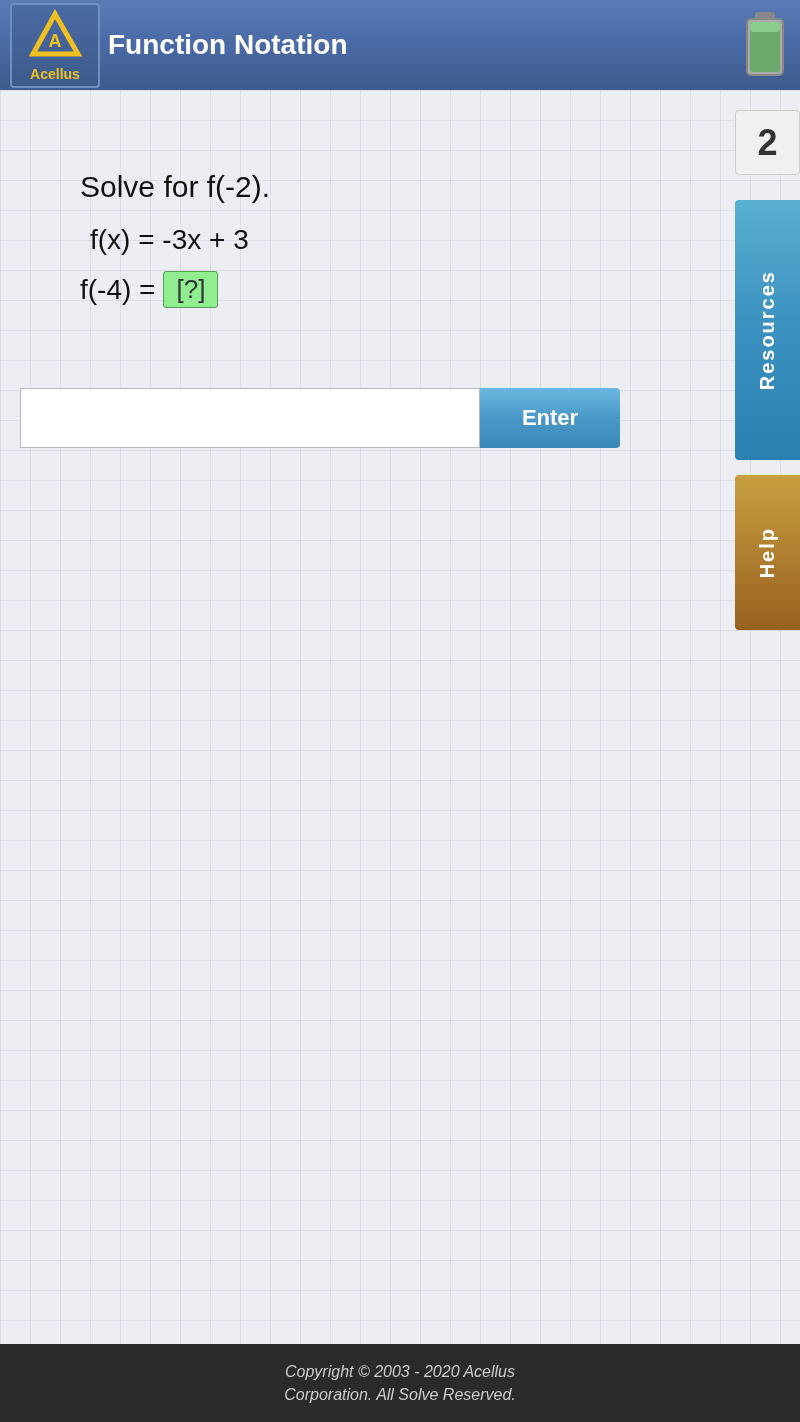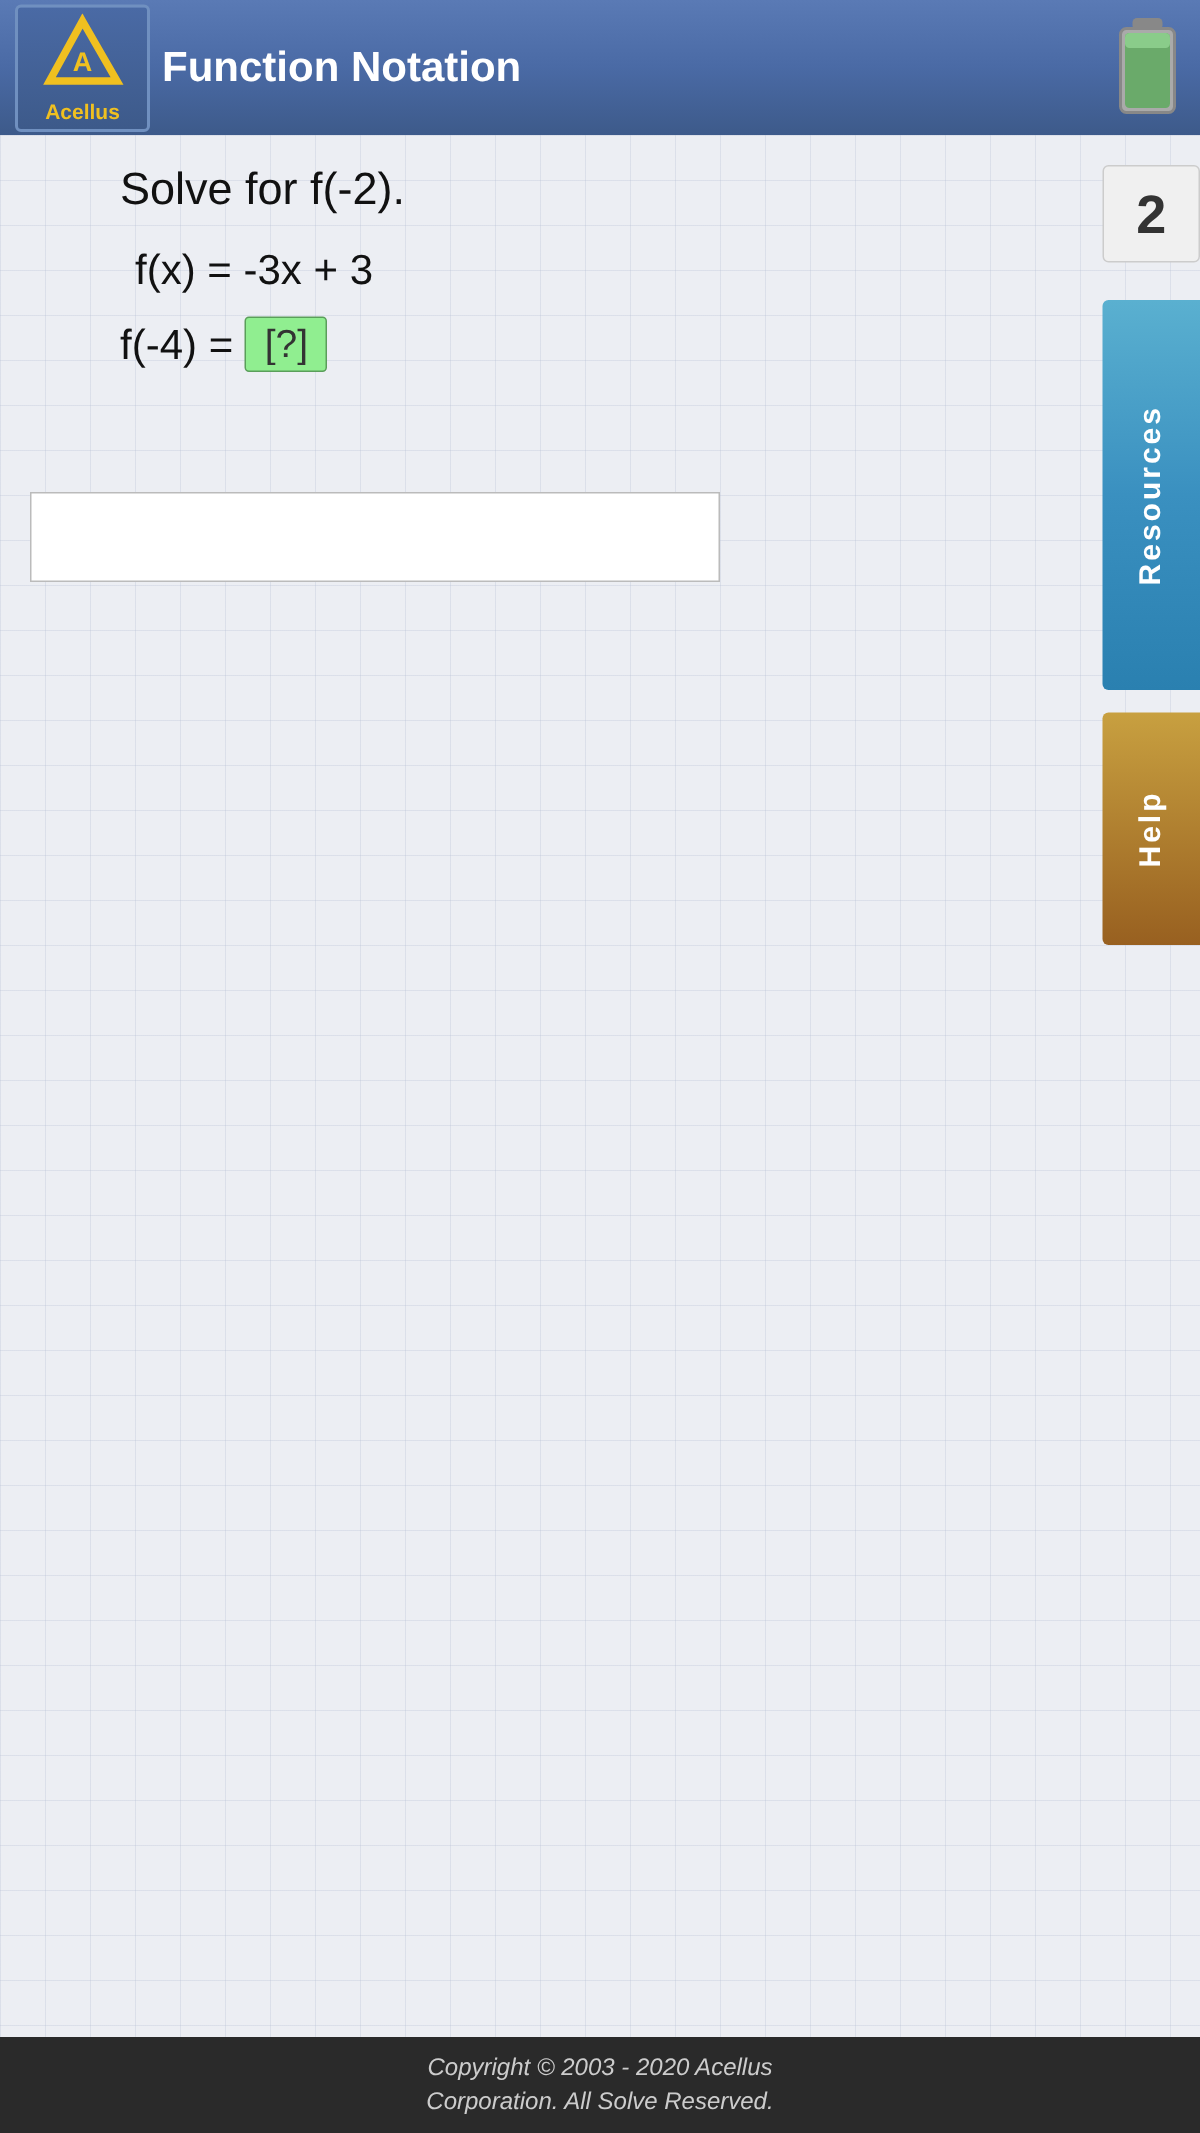--- a/index.html
+++ b/index.html
@@ -137,20 +137,21 @@
       color: white;
       font-size: 20px;
       font-weight: bold;
       writing-mode: vertical-rl;
       transform: rotate(180deg);
       letter-spacing: 2px;
     }
 
     
     #problem-container {
+      margin-top: 60px;
       margin-left: 60px;
       margin-right: 80px;
     }
 
     #solve-text {
       font-size: 30px;
       color: #111;
       margin-bottom: 20px;
     }
 
@@ -207,21 +208,21 @@
       font-size: 22px;
       font-weight: bold;
       border: none;
       cursor: pointer;
       border-radius: 0 4px 4px 0;
     }
 
     
     #footer {
       width: 100%;
-      height: 64px;
+      height: 78px;
       background: #2a2a2a;
       display: flex;
       flex-direction: column;
       align-items: center;
       justify-content: center;
       position: absolute;
       bottom: 0;
       left: 0;
     }
 
@@ -277,20 +278,21 @@
     <div id="solve-text">Solve for f(-2).</div>
     <div id="function-def">f(x) = -3x + 3</div>
     <div id="function-eval">
       <span>f(-4) = </span>
       <span id="answer-placeholder">[?]</span>
     </div>
   </div>
 
   <div id="input-area">
     <input id="answer-input" type="text" placeholder="" style="">
+    <button id="enter-btn">Enter</button>
   </div>
 
 </div>
 
 <div id="footer">
   <span id="footer-line1">Copyright © 2003 - 2020 Acellus</span>
   <span id="footer-line2">Corporation.  All Solve Reserved.</span>
 </div>
 
 </body></html>

